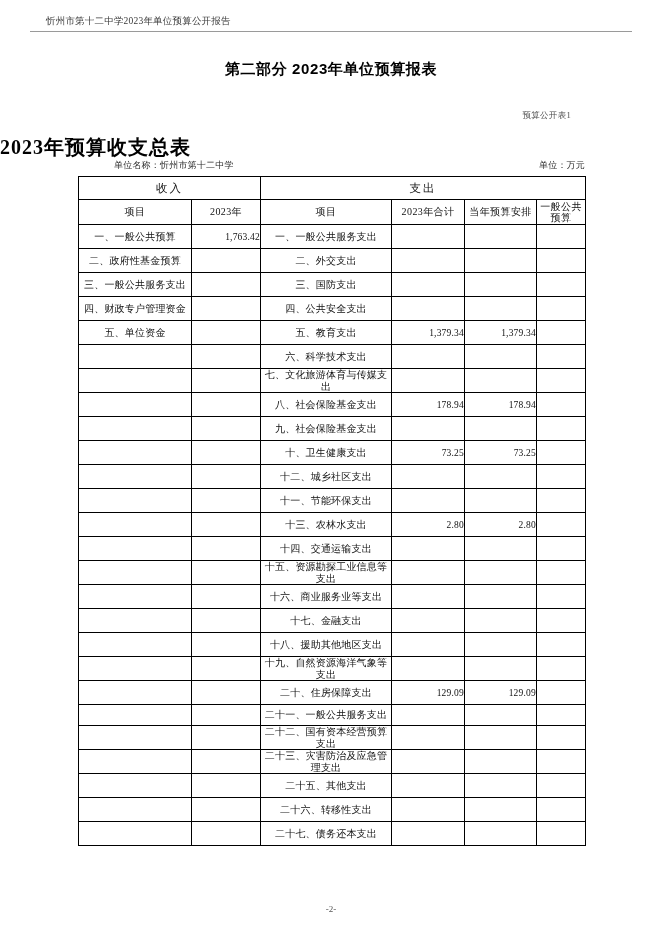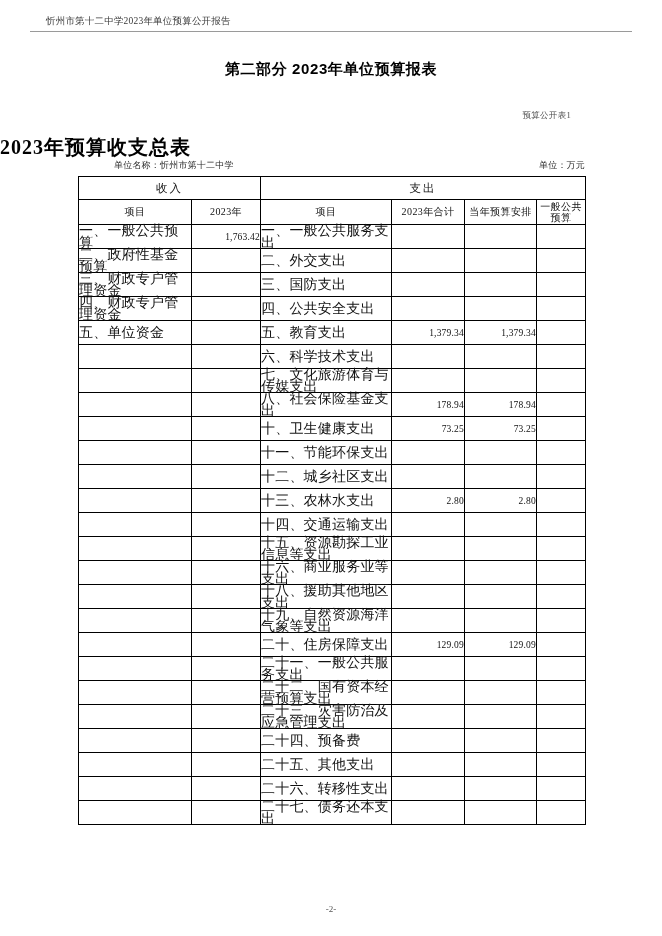--- a/index.html
+++ b/index.html
@@ -127,22 +127,22 @@
   .col-head {
     text-align: center;
     font-size: 10px;
     height: 25px;
     letter-spacing: 0.4px;
     line-height: 11.5px;
     padding: 1px 1px;
   }
 
   .cell-item {
-    font-size: 14px;
-    text-align: left;
+    font-size: 10px;
+    text-align: center;
     padding: 2px 2px 2px 4px;
     line-height: 11.5px;
     letter-spacing: 0.2px;
     margin-left: 32px;
   }
   .cell-num {
     font-size: 9.5px;
     text-align: right;
     padding: 2px 5px 2px 2px;
     letter-spacing: 0.2px;
@@ -217,21 +217,21 @@
         </tr>
         <tr class="r-normal">
           <td class="cell-item">二、政府性基金预算</td>
           <td class="cell-num"></td>
           <td class="cell-item">二、外交支出</td>
           <td class="cell-num"></td>
           <td class="cell-num"></td>
           <td class="cell-num"></td>
         </tr>
         <tr class="r-normal">
-          <td class="cell-item">三、财政专户管理资金</td>
+          <td class="cell-item">三、一般公共服务支出</td>
           <td class="cell-num"></td>
           <td class="cell-item">三、国防支出</td>
           <td class="cell-num"></td>
           <td class="cell-num"></td>
           <td class="cell-num"></td>
         </tr>
         <tr class="r-normal">
           <td class="cell-item">四、财政专户管理资金</td>
           <td class="cell-num"></td>
           <td class="cell-item">四、公共安全支出</td>
@@ -267,37 +267,45 @@
           <td class="cell-item"></td>
           <td class="cell-num"></td>
           <td class="cell-item">八、社会保险基金支出</td>
           <td class="cell-num">178.94</td>
           <td class="cell-num">178.94</td>
           <td class="cell-num"></td>
         </tr>
         <tr class="r-normal">
           <td class="cell-item"></td>
           <td class="cell-num"></td>
+          <td class="cell-item">九、社会保险基金支出</td>
+          <td class="cell-num"></td>
+          <td class="cell-num"></td>
+          <td class="cell-num"></td>
+        </tr>
+        <tr class="r-normal">
+          <td class="cell-item"></td>
+          <td class="cell-num"></td>
           <td class="cell-item">十、卫生健康支出</td>
           <td class="cell-num">73.25</td>
           <td class="cell-num">73.25</td>
           <td class="cell-num"></td>
         </tr>
         <tr class="r-normal">
           <td class="cell-item"></td>
           <td class="cell-num"></td>
+          <td class="cell-item">十二、城乡社区支出</td>
+          <td class="cell-num"></td>
+          <td class="cell-num"></td>
+          <td class="cell-num"></td>
+        </tr>
+        <tr class="r-normal">
+          <td class="cell-item"></td>
+          <td class="cell-num"></td>
           <td class="cell-item">十一、节能环保支出</td>
-          <td class="cell-num"></td>
-          <td class="cell-num"></td>
-          <td class="cell-num"></td>
-        </tr>
-        <tr class="r-normal">
-          <td class="cell-item"></td>
-          <td class="cell-num"></td>
-          <td class="cell-item">十二、城乡社区支出</td>
           <td class="cell-num"></td>
           <td class="cell-num"></td>
           <td class="cell-num"></td>
         </tr>
         <tr class="r-normal">
           <td class="cell-item"></td>
           <td class="cell-num"></td>
           <td class="cell-item">十三、农林水支出</td>
           <td class="cell-num">2.80</td>
           <td class="cell-num">2.80</td>
@@ -323,20 +331,28 @@
           <td class="cell-item"></td>
           <td class="cell-num"></td>
           <td class="cell-item">十六、商业服务业等支出</td>
           <td class="cell-num"></td>
           <td class="cell-num"></td>
           <td class="cell-num"></td>
         </tr>
         <tr class="r-normal">
           <td class="cell-item"></td>
           <td class="cell-num"></td>
+          <td class="cell-item">十七、金融支出</td>
+          <td class="cell-num"></td>
+          <td class="cell-num"></td>
+          <td class="cell-num"></td>
+        </tr>
+        <tr class="r-normal">
+          <td class="cell-item"></td>
+          <td class="cell-num"></td>
           <td class="cell-item">十八、援助其他地区支出</td>
           <td class="cell-num"></td>
           <td class="cell-num"></td>
           <td class="cell-num"></td>
         </tr>
         <tr class="r-wrap">
           <td class="cell-item"></td>
           <td class="cell-num"></td>
           <td class="cell-item">十九、自然资源海洋气象等支出</td>
           <td class="cell-num"></td>
@@ -371,28 +387,20 @@
           <td class="cell-item"></td>
           <td class="cell-num"></td>
           <td class="cell-item">二十三、灾害防治及应急管理支出</td>
           <td class="cell-num"></td>
           <td class="cell-num"></td>
           <td class="cell-num"></td>
         </tr>
         <tr class="r-normal">
           <td class="cell-item"></td>
           <td class="cell-num"></td>
-          <td class="cell-item">二十四、预备费</td>
-          <td class="cell-num"></td>
-          <td class="cell-num"></td>
-          <td class="cell-num"></td>
-        </tr>
-        <tr class="r-normal">
-          <td class="cell-item"></td>
-          <td class="cell-num"></td>
           <td class="cell-item">二十五、其他支出</td>
           <td class="cell-num"></td>
           <td class="cell-num"></td>
           <td class="cell-num"></td>
         </tr>
         <tr class="r-normal">
           <td class="cell-item"></td>
           <td class="cell-num"></td>
           <td class="cell-item">二十六、转移性支出</td>
           <td class="cell-num"></td>

